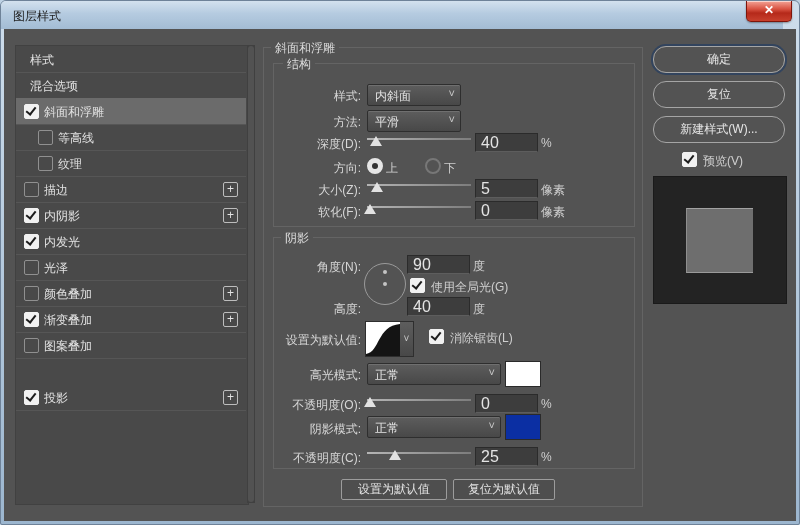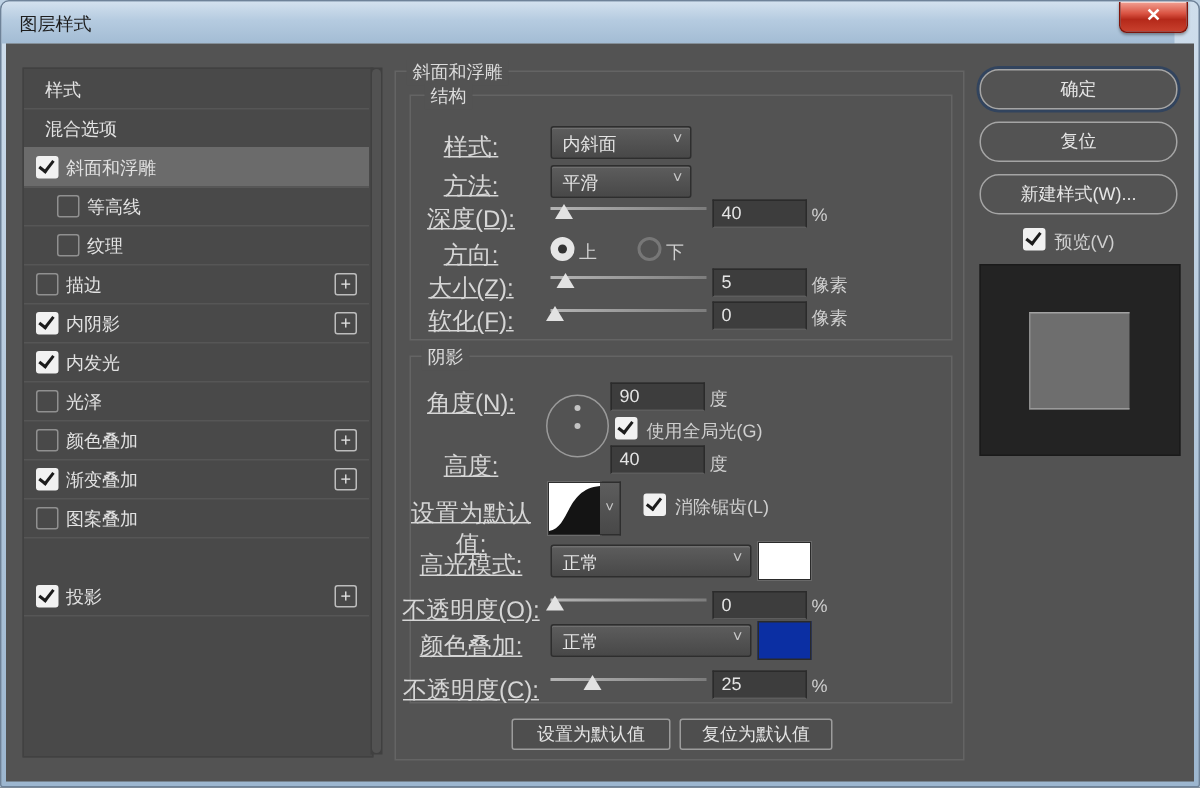--- a/index.html
+++ b/index.html
@@ -38,28 +38,28 @@
   .arrow-up::after{top:8px;}
   .arrow-down::before{bottom:1px;border-top:7px solid #8e8e8e;}
   .arrow-down::after{bottom:8px;}
   .trash{position:absolute;right:8px;top:3px;width:16px;height:16px;}
   .scrollbar{position:absolute;left:246px;top:44px;width:8px;height:458px;background:#404040;}
   .scrollthumb{position:absolute;left:1px;top:1px;width:6px;height:456px;background:#525252;border-radius:3px;}
 
   
   .fieldset{position:absolute;border:1px solid #646464;}
   .legend{position:absolute;background:#535353;padding:0 4px;font-size:12px;color:#dcdcdc;}
-  .flabel{position:absolute;font-size:16px;color:#d6d6d6;text-align:center;width:94px;text-decoration:underline;}
+  .flabel{position:absolute;font-size:12px;color:#d6d6d6;text-align:right;width:94px;}
   .unit{position:absolute;font-size:12px;color:#cfcfcf;}
   .dd{position:absolute;height:20px;border:1px solid #2e2e2e;border-radius:2px;
     background:linear-gradient(#5d5d5d,#484848);box-shadow:inset 0 1px 0 rgba(255,255,255,.12);cursor:pointer;}
   .dd-text{position:absolute;left:7px;top:3px;font-size:12px;color:#e3e3e3;}
   .dd-arrow{position:absolute;right:5px;top:2px;font-size:11px;color:#c9c9c9;}
   .field{position:absolute;width:56px;height:17px;background:#3d3d3d;border:1px solid #2b2b2b;
-    border-bottom-color:#5d5d5d;color:#e4e4e4;font-size:12px;line-height:17px;padding-left:5px;}
+    border-bottom-color:#5d5d5d;color:#e4e4e4;font-size:16px;line-height:17px;padding-left:5px;}
   .slider{position:absolute;width:104px;height:14px;cursor:pointer;}
   .slider .track{position:absolute;left:0;right:0;top:5px;height:2px;
     background:linear-gradient(to right,#b4b4b4,#7d7d7d);}
   .slider .thumb{position:absolute;top:3px;width:0;height:0;margin-left:-6px;
     border-left:6px solid transparent;border-right:6px solid transparent;border-bottom:10px solid #e2e2e2;}
   .radio{position:absolute;width:12px;height:12px;border-radius:50%;border:2px solid #777;}
   .radio[data-on="true"]{border-color:#e6e6e6;background:#e6e6e6;}
   .radio[data-on="true"]::after{content:"";position:absolute;left:3px;top:3px;width:6px;height:6px;
     border-radius:50%;background:#333;}
   .dial{position:absolute;width:40px;height:40px;border:1px solid #9a9a9a;border-radius:50%;cursor:pointer;}
@@ -240,21 +240,21 @@
   <div class="swatch" style="left: 504px; top: 360px; background: rgb(255, 255, 255);"></div>
 
   <span class="flabel" style="left:266px;top:396px">不透明度(O):</span>
   <div class="slider" style="left:366px;top:393px">
     <div class="track"></div>
       <div class="thumb" style="left:3%"></div>
   </div>
   <div class="field" style="left:474px;top:393px">0</div>
   <span class="unit" style="left:540px;top:396px">%</span>
 
-  <span class="flabel" style="left:266px;top:420px">颜色叠加:</span>
+  <span class="flabel" style="left:266px;top:420px">阴影模式:</span>
   <div class="dd" style="left:366px;top:415px;width:132px">
     <span class="dd-text">正常</span>
     <span class="dd-arrow">˅</span>
   </div>
   <div class="swatch" style="left: 504px; top: 413px; background: rgb(11, 47, 163);"></div>
 
   <span class="flabel" style="left:266px;top:449px">不透明度(C):</span>
   <div class="slider" style="left:366px;top:446px">
     <div class="track"></div>
       <div class="thumb" style="left:27%"></div>

